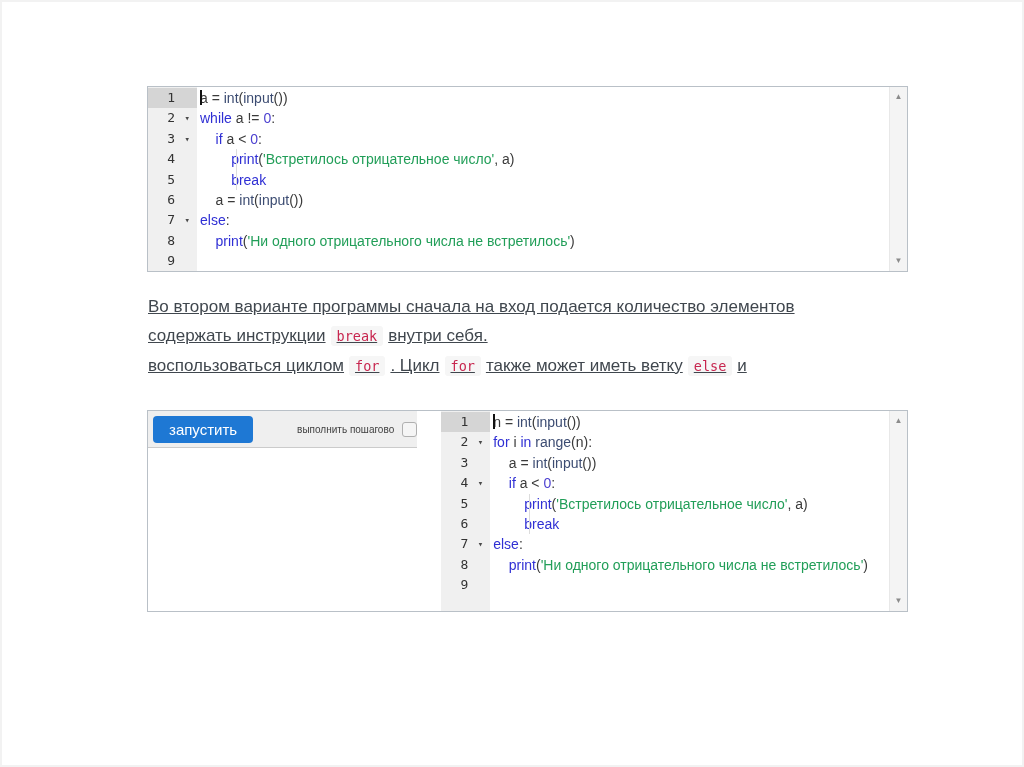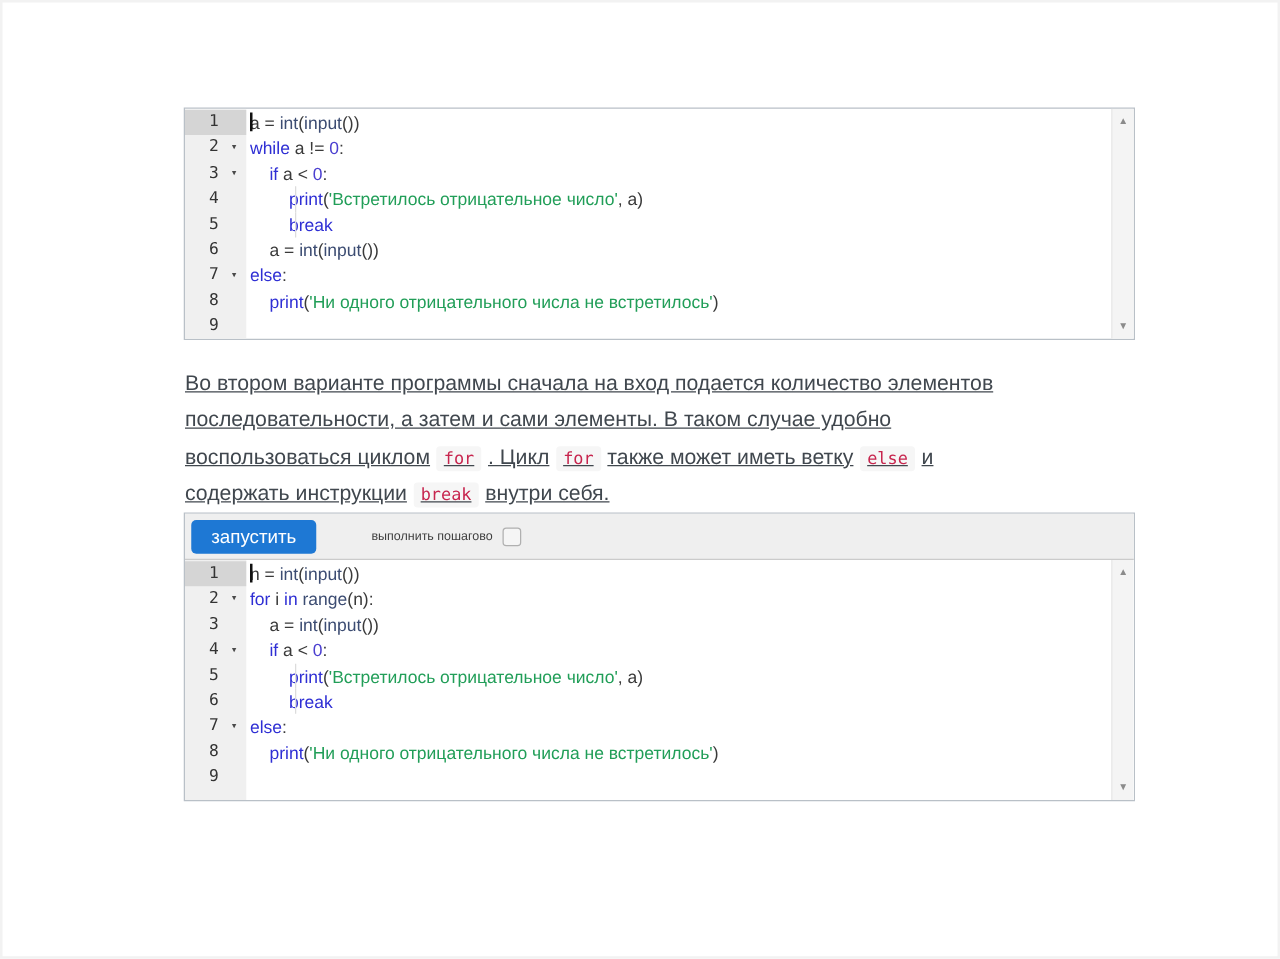--- a/index.html
+++ b/index.html
@@ -28,22 +28,22 @@
   .tk-str{color:var(--c-str);}
   .tk-fn{color:var(--c-fn);}
   .tk-plain{color:var(--c-plain);}
   .vscroll{width:17px;flex:none;background:#f4f4f4;border-left:1px solid #e8e8e8;position:relative;}
   .scroll-btn{position:absolute;left:0;right:0;height:14px;text-align:center;
               font-size:8px;line-height:14px;color:#8b8b8b;cursor:pointer;}
   .scroll-btn.up{top:3px;}
   .scroll-btn.down{bottom:3px;}
 
   
-  .runner{position:absolute;left:147px;top:410px;width:761px;height:231px;
-          border:1px solid #b9c0c7;box-sizing:border-box;display:flex;flex-direction:column;background:#fff;}
+  .runner{position:absolute;left:147px;top:410px;width:761px;height:202px;
+          border:1px solid #b9c0c7;box-sizing:border-box;display:flex;flex-direction:row;background:#fff;gap:24px;}
   .runner-header{height:37px;flex:none;background:#efefef;border-bottom:1px solid #cbcbcb;
                  display:flex;align-items:center;padding-left:5px;box-sizing:border-box;}
   .run-btn{border:none;border-radius:4px;background:var(--c-btn);color:#fff;
            font-family:"Liberation Sans",sans-serif;font-size:15px;padding:5px 16px;cursor:pointer;}
   .step-label{margin-left:44px;font-size:10px;color:#3f3f3f;}
   .step-checkbox{margin-left:8px;width:13px;height:13px;border:1px solid #b0b0b0;
                  background:#f5f5f5;border-radius:3px;display:inline-block;cursor:pointer;}
   .runner .editor{flex:1;border:none;}
 
   
@@ -93,23 +93,22 @@
     </div>
   <div class="code-area"><div class="cline"><span class="caret"></span><span class="tk-plain">a = </span><span class="tk-fn">int</span><span class="tk-plain">(</span><span class="tk-fn">input</span><span class="tk-plain">())</span></div><div class="cline"><span class="tk-kw">while</span><span class="tk-plain"> a != </span><span class="tk-num">0</span><span class="tk-plain">:</span></div><div class="cline"><span class="tk-plain">    </span><span class="tk-kw">if</span><span class="tk-plain"> a &lt; </span><span class="tk-num">0</span><span class="tk-plain">:</span></div><div class="cline"><span class="guide"></span><span class="tk-plain">        </span><span class="tk-kw">print</span><span class="tk-plain">(</span><span class="tk-str">'Встретилось отрицательное число'</span><span class="tk-plain">, a)</span></div><div class="cline"><span class="guide"></span><span class="tk-plain">        </span><span class="tk-kw">break</span></div><div class="cline"><span class="tk-plain">    a = </span><span class="tk-fn">int</span><span class="tk-plain">(</span><span class="tk-fn">input</span><span class="tk-plain">())</span></div><div class="cline"><span class="tk-kw">else</span><span class="tk-plain">:</span></div><div class="cline"><span class="tk-plain">    </span><span class="tk-kw">print</span><span class="tk-plain">(</span><span class="tk-str">'Ни одного отрицательного числа не встретилось'</span><span class="tk-plain">)</span></div><div class="cline"></div></div>
   <div class="vscroll">
     <div class="scroll-btn up">▲</div>
     <div class="scroll-btn down">▼</div>
   </div>
 </div>
 
 <div class="para" id="paragraph">
     <div class="p-line"><span>Во втором варианте программы сначала на вход подается количество элементов</span></div>
-    <div class="p-line"><span>последовательности, а затем и сами элементы. В таком случае удобно</span></div>
+    <div class="p-line"><span>содержать инструкции</span><span class="inline-code">break</span><span>внутри себя.</span></div>
     <div class="p-line"><span>воспользоваться циклом</span><span class="inline-code">for</span><span>. Цикл</span><span class="inline-code">for</span><span>также может иметь ветку</span><span class="inline-code">else</span><span>и</span></div>
-    <div class="p-line"><span>содержать инструкции</span><span class="inline-code">break</span><span>внутри себя.</span></div>
   </div>
 
 <div class="runner">
   <div class="runner-header">
     <button class="run-btn">запустить</button>
     <span class="step-label">выполнить пошагово</span>
     <span class="step-checkbox"></span>
   </div>
   <div class="editor" id="editor-bottom">
     <div class="gutter">

